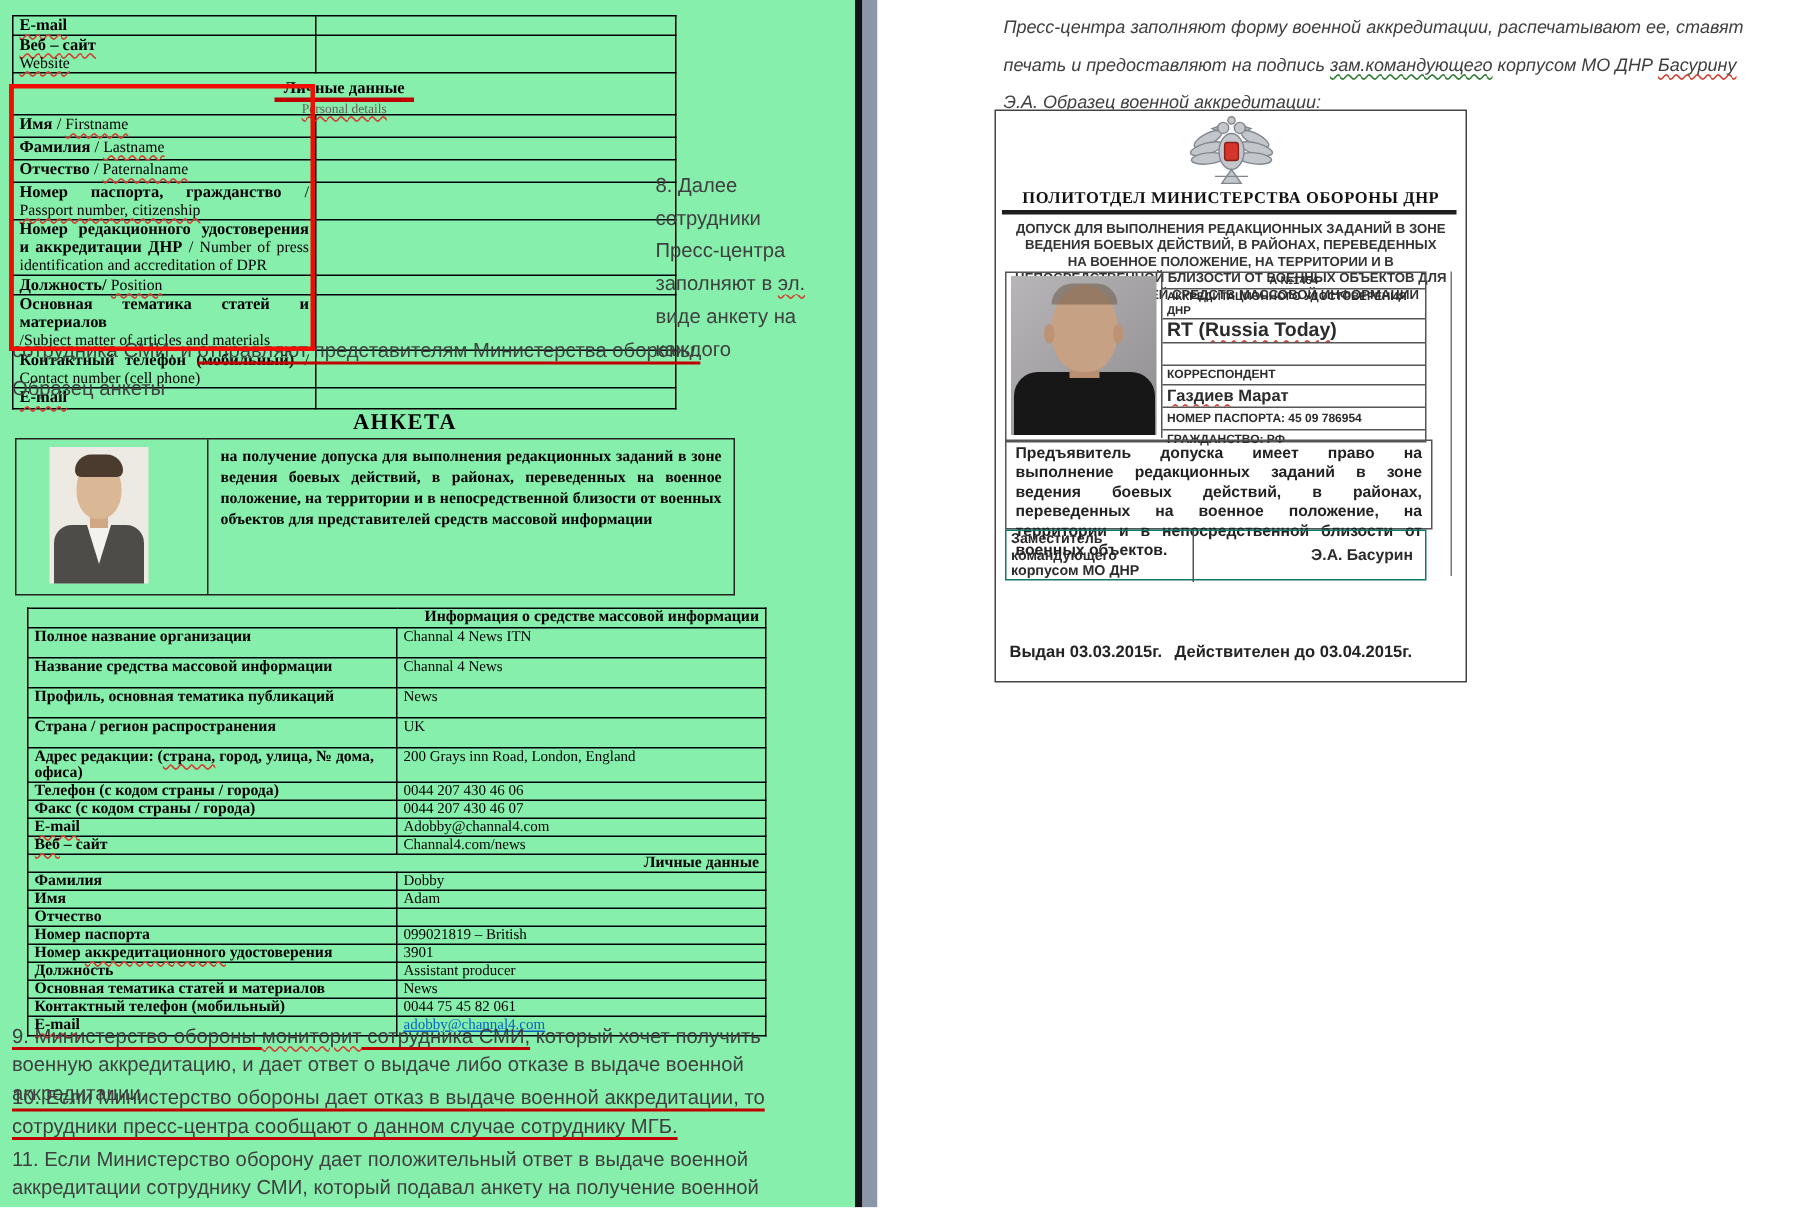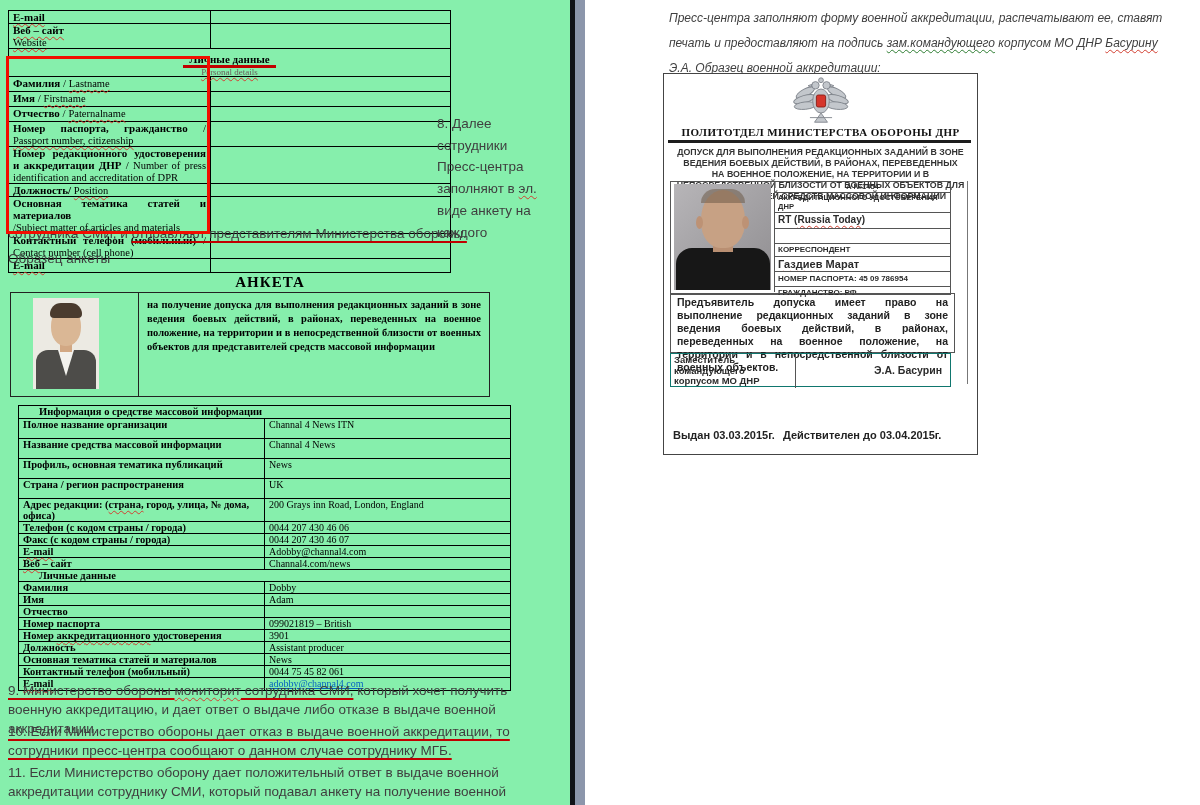--- a/index.html
+++ b/index.html
@@ -47,21 +47,21 @@
   .ap-shirt{position:absolute;left:50%;top:52px;transform:translateX(-50%);width:16px;height:26px;background:#f3f2ee;clip-path:polygon(0 0,100% 0,50% 100%);}
   .ap-neck{position:absolute;left:50%;top:42px;transform:translateX(-50%);width:12px;height:12px;background:#d2a884;}
   .ap-head{position:absolute;left:50%;top:8px;transform:translateX(-50%);width:30px;height:40px;background:#dab795;border-radius:50% 50% 46% 46%;}
   .ap-hair{position:absolute;left:50%;top:5px;transform:translateX(-50%);width:32px;height:15px;background:#4a3b2e;border-radius:16px 16px 6px 6px;}
   
   .media-table{left:18px;top:405px;width:493px;border-collapse:collapse;table-layout:fixed;
                font-family:"Liberation Serif",serif;color:#000;}
   .media-table td{border:1px solid #000;vertical-align:top;padding:0 4px;}
   .media-table .m-lbl{width:273px;font-size:10.5px;font-weight:bold;}
   .media-table .m-val{width:220px;font-size:10px;}
-  .media-table .m-head{text-align:left;font-weight:bold;font-size:10.5px;padding-left:20px;}
+  .media-table .m-head{text-align:right;font-weight:bold;font-size:10.5px;padding-left:20px;}
   
   .card{left:78px;top:73px;width:313px;height:380px;border:1px solid #444;background:#fff;color:#2b2b2b;}
   .card-emblem{position:absolute;left:50%;top:3px;transform:translateX(-50%);}
   .card-dept{position:absolute;left:0;top:52px;width:100%;text-align:center;font-family:"Liberation Serif",serif;
              font-weight:bold;font-size:11px;letter-spacing:.4px;color:#111;}
   .card-rule{position:absolute;left:4px;top:66px;width:303px;height:3px;background:#1d1d1d;}
   .card-permit{position:absolute;left:12px;top:73px;width:289px;text-align:center;font-weight:bold;
                font-size:8.8px;line-height:11px;color:#333;}
   .card-table{position:absolute;left:6px;top:107px;width:279px;height:112px;border:1px solid #555;}
   .card-sidecol{position:absolute;left:303px;top:107px;width:0;height:203px;border-left:1px solid #777;}
@@ -71,21 +71,21 @@
   .cp-head{position:absolute;left:50%;top:6px;transform:translateX(-50%);width:44px;height:58px;background:#c7a184;border-radius:50% 50% 44% 44%;}
   .cp-crown{position:absolute;left:50%;top:5px;transform:translateX(-50%);width:44px;height:14px;background:#6e5b49;border-radius:20px 20px 0 0;opacity:.55;}
   .cp-ear-l{position:absolute;left:22px;top:32px;width:7px;height:13px;background:#bd9275;border-radius:50%;}
   .cp-ear-r{position:absolute;right:22px;top:32px;width:7px;height:13px;background:#bd9275;border-radius:50%;}
   .card-rows{position:absolute;left:103px;top:0;width:175px;height:110px;border-left:1px solid #555;}
   .cr{border-bottom:1px solid #555;padding:0 3px;overflow:hidden;}
   .cr:last-child{border-bottom:none;}
   .cr-serial{height:10px;text-align:center;font-size:7.5px;font-weight:bold;line-height:10px;}
   .cr-certlabel{height:19px;font-size:7.6px;font-weight:bold;line-height:9px;}
   .cert-num{text-align:center;font-size:7px;text-decoration:underline;}
-  .cr-org{height:15px;font-size:10px;font-weight:bold;line-height:14px;}
+  .cr-org{height:15px;font-size:13px;font-weight:bold;line-height:14px;}
   .cr-empty{height:14px;}
   .cr-pos{height:12px;font-size:8px;font-weight:bold;line-height:12px;}
   .cr-name{height:14px;font-size:11px;font-weight:bold;line-height:14px;}
   .cr-passport{height:14px;font-size:8px;font-weight:bold;line-height:14px;}
   .cr-citizen{height:12px;font-size:8px;font-weight:bold;line-height:12px;}
   .card-rights{position:absolute;left:6px;top:219px;width:271px;height:54px;border:1px solid #555;
                padding:2px 6px;font-size:10.5px;font-weight:bold;line-height:13px;text-align:justify;color:#222;}
   .card-sign{position:absolute;left:6px;top:279px;width:279px;height:32px;border:1px solid #0f766e;}
   .sign-title{position:absolute;left:0;top:0;width:118px;height:100%;border-right:1px solid #555;
               padding:1px 3px;font-size:9.5px;font-weight:bold;line-height:10.5px;}
@@ -109,25 +109,25 @@
             <td class="val-cell"></td>
           </tr>
           <tr style="height: 18px;">
             <td class="lbl-cell"><b class="wavy-red">Веб – сайт</b><br><span class="en wavy-red">Website</span></td>
             <td class="val-cell"></td>
           </tr>
           <tr style="height: 17px;">
             <td colspan="2" class="sec-cell"><div class="sec-ru">Личные данные</div><div class="sec-en wavy-red">Personal details</div></td>
           </tr>
           <tr style="height: 15px;">
+            <td class="lbl-cell"><b>Имя</b> / <span class="en wavy-red">Firstname</span></td>
+            <td class="val-cell"></td>
+          </tr>
+          <tr style="height: 15px;">
             <td class="lbl-cell"><b>Фамилия</b> / <span class="en wavy-red">Lastname</span></td>
-            <td class="val-cell"></td>
-          </tr>
-          <tr style="height: 15px;">
-            <td class="lbl-cell"><b>Имя</b> / <span class="en wavy-red">Firstname</span></td>
             <td class="val-cell"></td>
           </tr>
           <tr style="height: 15px;">
             <td class="lbl-cell"><b>Отчество</b> / <span class="en wavy-red">Paternalname</span></td>
             <td class="val-cell"></td>
           </tr>
           <tr style="height: 22px;">
             <td class="lbl-cell"><b>Номер паспорта, гражданство</b> / <span class="en wavy-red">Passport number, citizenship</span></td>
             <td class="val-cell"></td>
           </tr>

